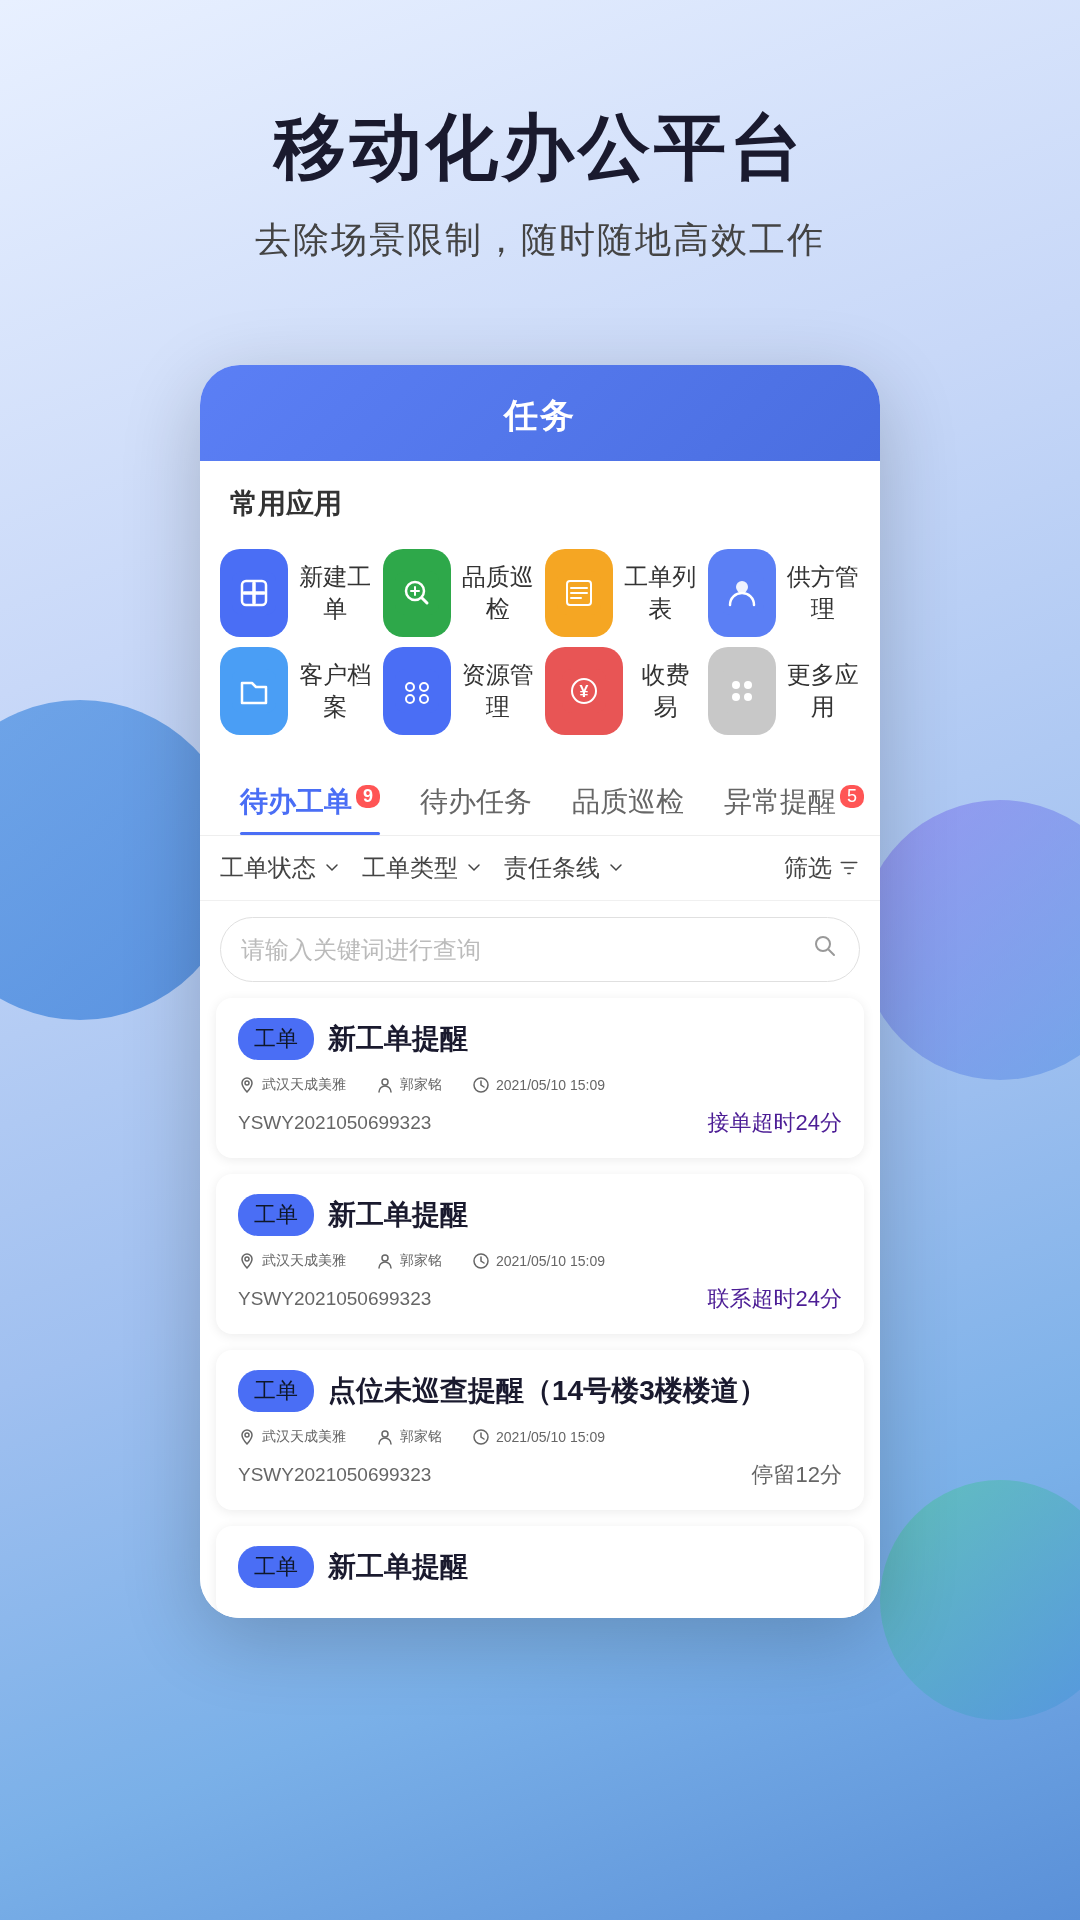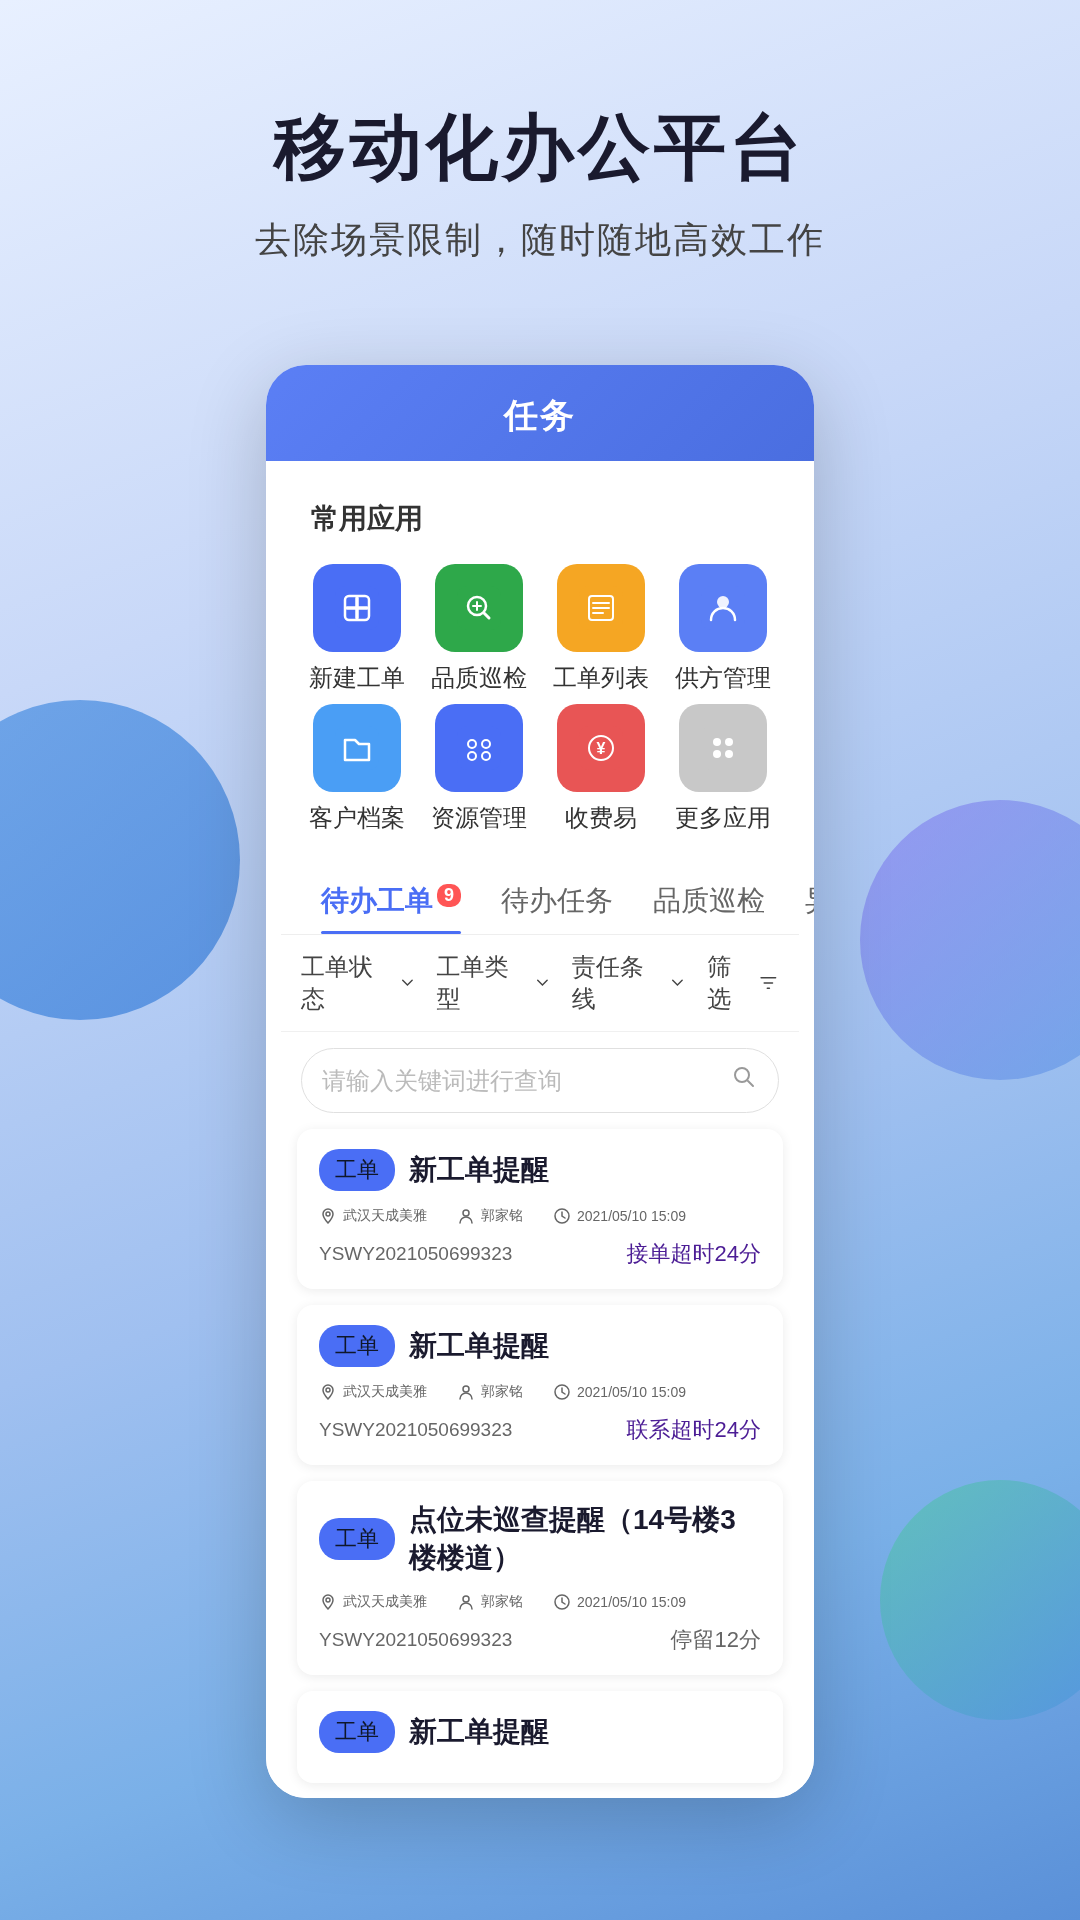--- a/index.html
+++ b/index.html
@@ -64,21 +64,21 @@
       color: #444;
       font-weight: 400;
       letter-spacing: 2px;
     }
 
     
     .phone-container {
       position: relative;
       z-index: 3;
       margin: 40px auto 0;
-      width: 548px;
+      width: 680px;
       background: white;
       border-radius: 40px;
       overflow: hidden;
       box-shadow: 0 20px 80px rgba(0,0,0,0.2);
     }
 
     
     .tab-bar {
       background: linear-gradient(135deg, #5b7ff5, #4a6ee0);
       padding: 28px 0 22px;
@@ -88,41 +88,40 @@
     .tab-bar-title {
       color: white;
       font-size: 34px;
       font-weight: 600;
       letter-spacing: 2px;
     }
 
     
     .app-content {
       background: white;
-      padding: 15px;
+      padding: 0;
     }
 
     
     .section-label {
       font-size: 28px;
       color: #333;
       font-weight: 600;
       padding: 24px 30px 16px;
     }
 
     .apps-grid {
       display: grid;
       grid-template-columns: repeat(4, 1fr);
       gap: 10px;
       padding: 10px 20px 20px;
     }
 
     .app-item {
       display: flex;
-      flex-direction: column;
       align-items: center;
       gap: 10px;
       cursor: pointer;
     }
 
     .app-icon {
       width: 88px;
       height: 88px;
       border-radius: 20px;
       display: flex;

